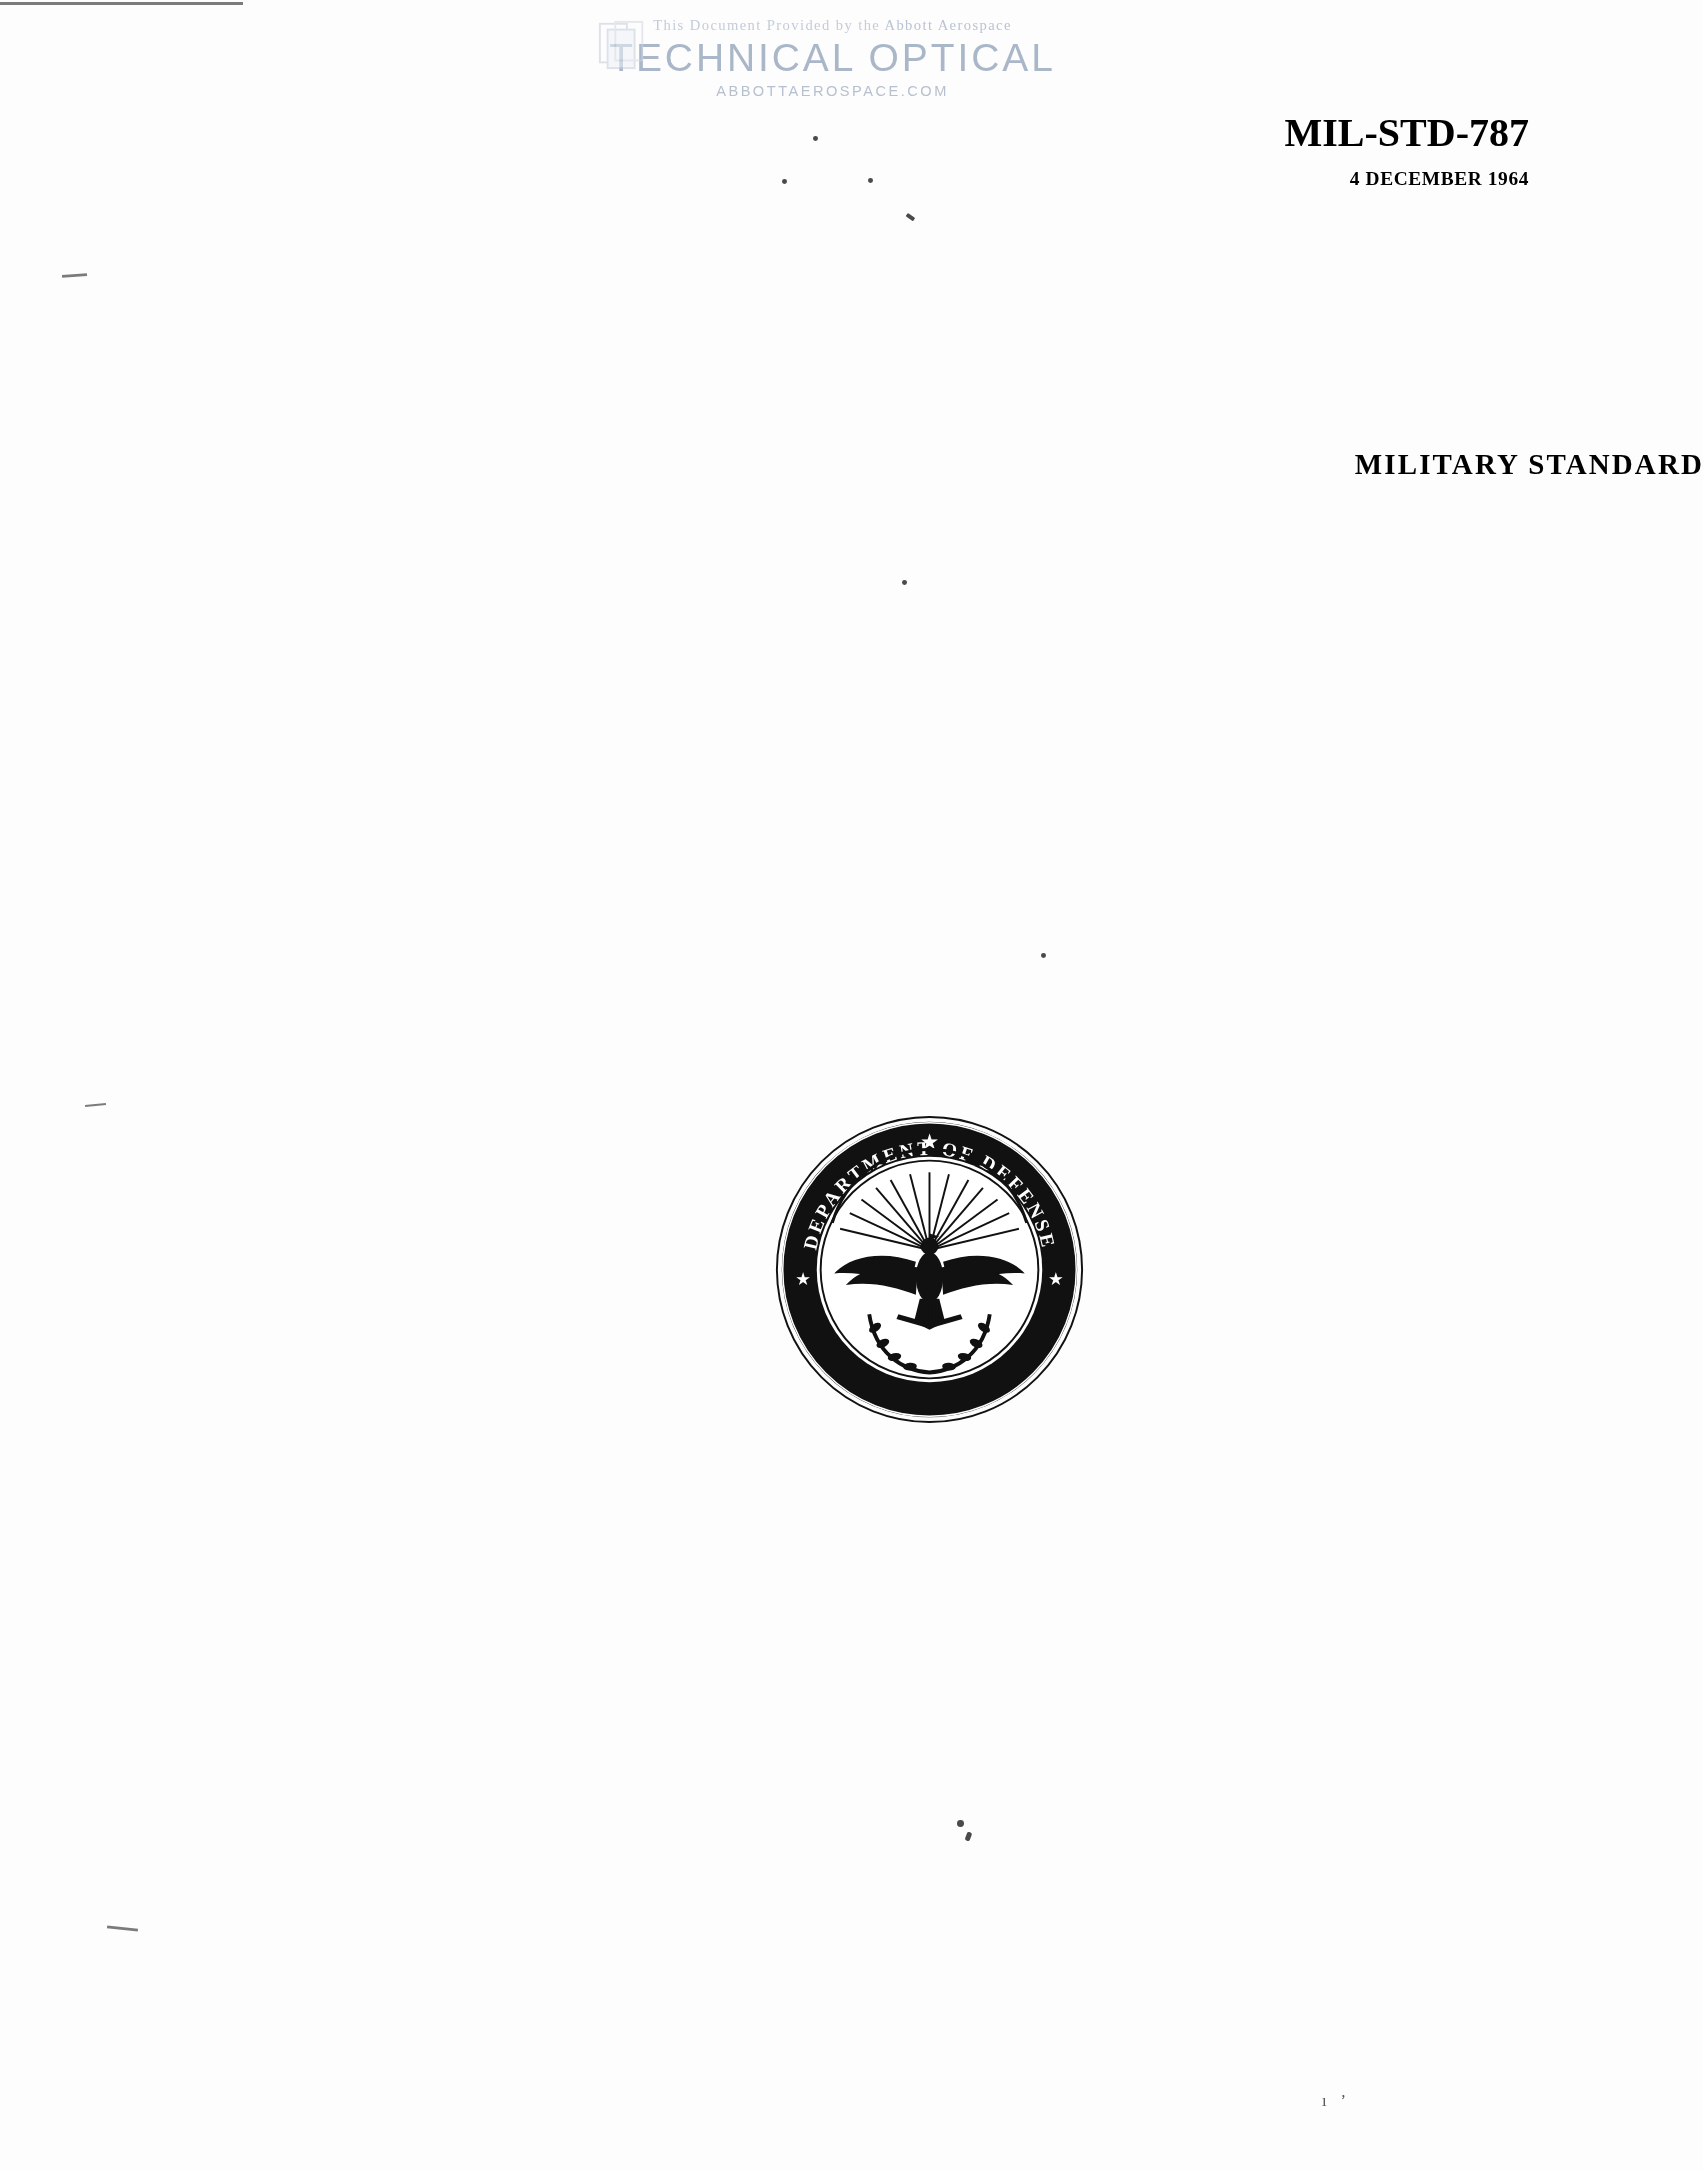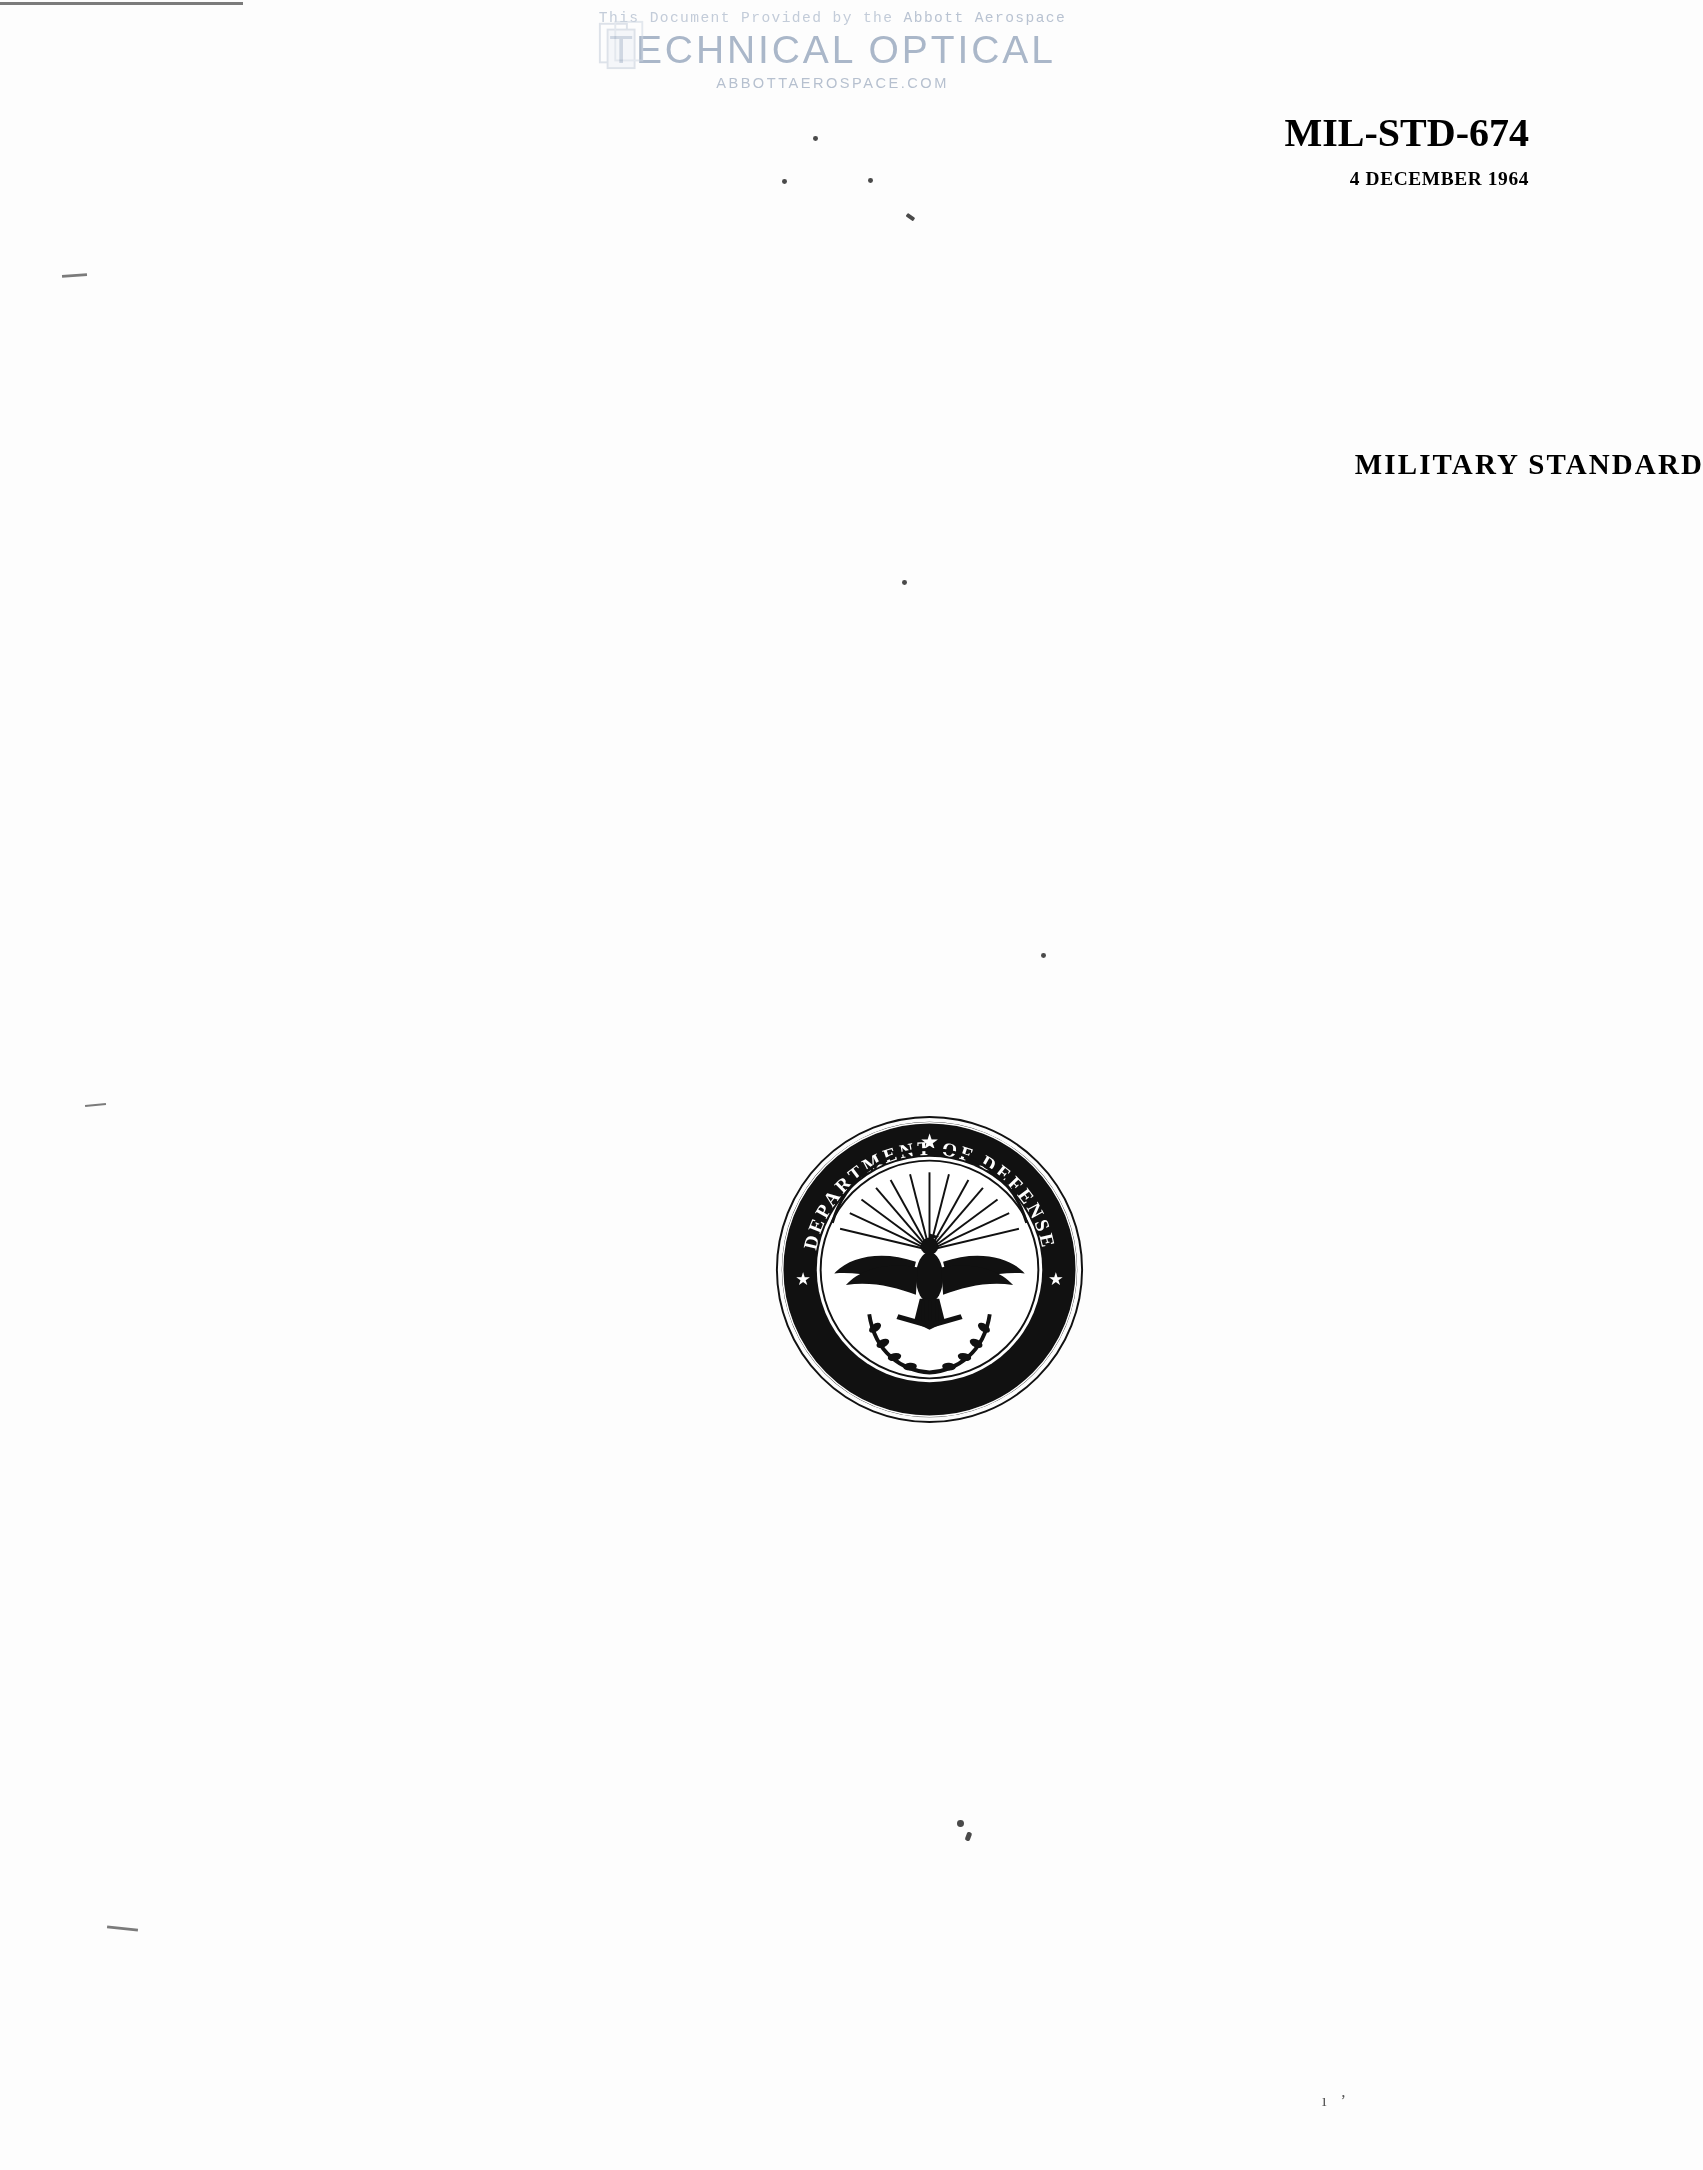--- a/index.html
+++ b/index.html
@@ -23,26 +23,26 @@
   .watermark {
     position: absolute;
     top: 0px;
     left: 561px;
     width: 543px;
     height: 85px;
     text-align: center;
     user-select: none;
   }
   .wm-line1 {
-    font-family: Liberation Mono, monospace;
+    font-family: Liberation Serif, serif;
     font-size: 14.6px;
     letter-spacing: 1.4px;
     color: #c3ccd9;
     white-space: nowrap;
-    margin-top: 10px;
+    margin-top: 17px;
   }
   .wm-line1 .wm-strong { color: #b9c3d2; }
   .wm-line2 {
     font-family: "Liberation Sans", sans-serif;
     font-size: 39px;
     letter-spacing: 2.9px;
     color: #aab7c9;
     white-space: nowrap;
     margin-top: 1.9px;
   }
@@ -156,21 +156,21 @@
     </svg>
     <div class="wm-line1">
       <span>This Document Provided by the</span>
       <span class="wm-strong">Abbott Aerospace</span>
     </div>
     <div class="wm-line2">TECHNICAL OPTICAL</div>
     <div class="wm-line3">ABBOTTAEROSPACE.COM</div>
   </div>
 
   <div class="doc-id">
-    <div class="num">MIL-STD-674</div>
+    <div class="num">MIL-STD-787</div>
     <div class="date">4 DECEMBER 1964</div>
   </div>
 
   <div class="std-label">MILITARY STANDARD</div>
 
   <div class="seal-wrap">
     <svg viewBox="0 0 320 320" width="311" height="311">
       <defs>
         <path id="arcTop" d="M 42,160 A 118,118 0 0 1 278,160"></path>
         <path id="arcBot" d="M 52,160 A 108,108 0 0 0 268,160"></path>

